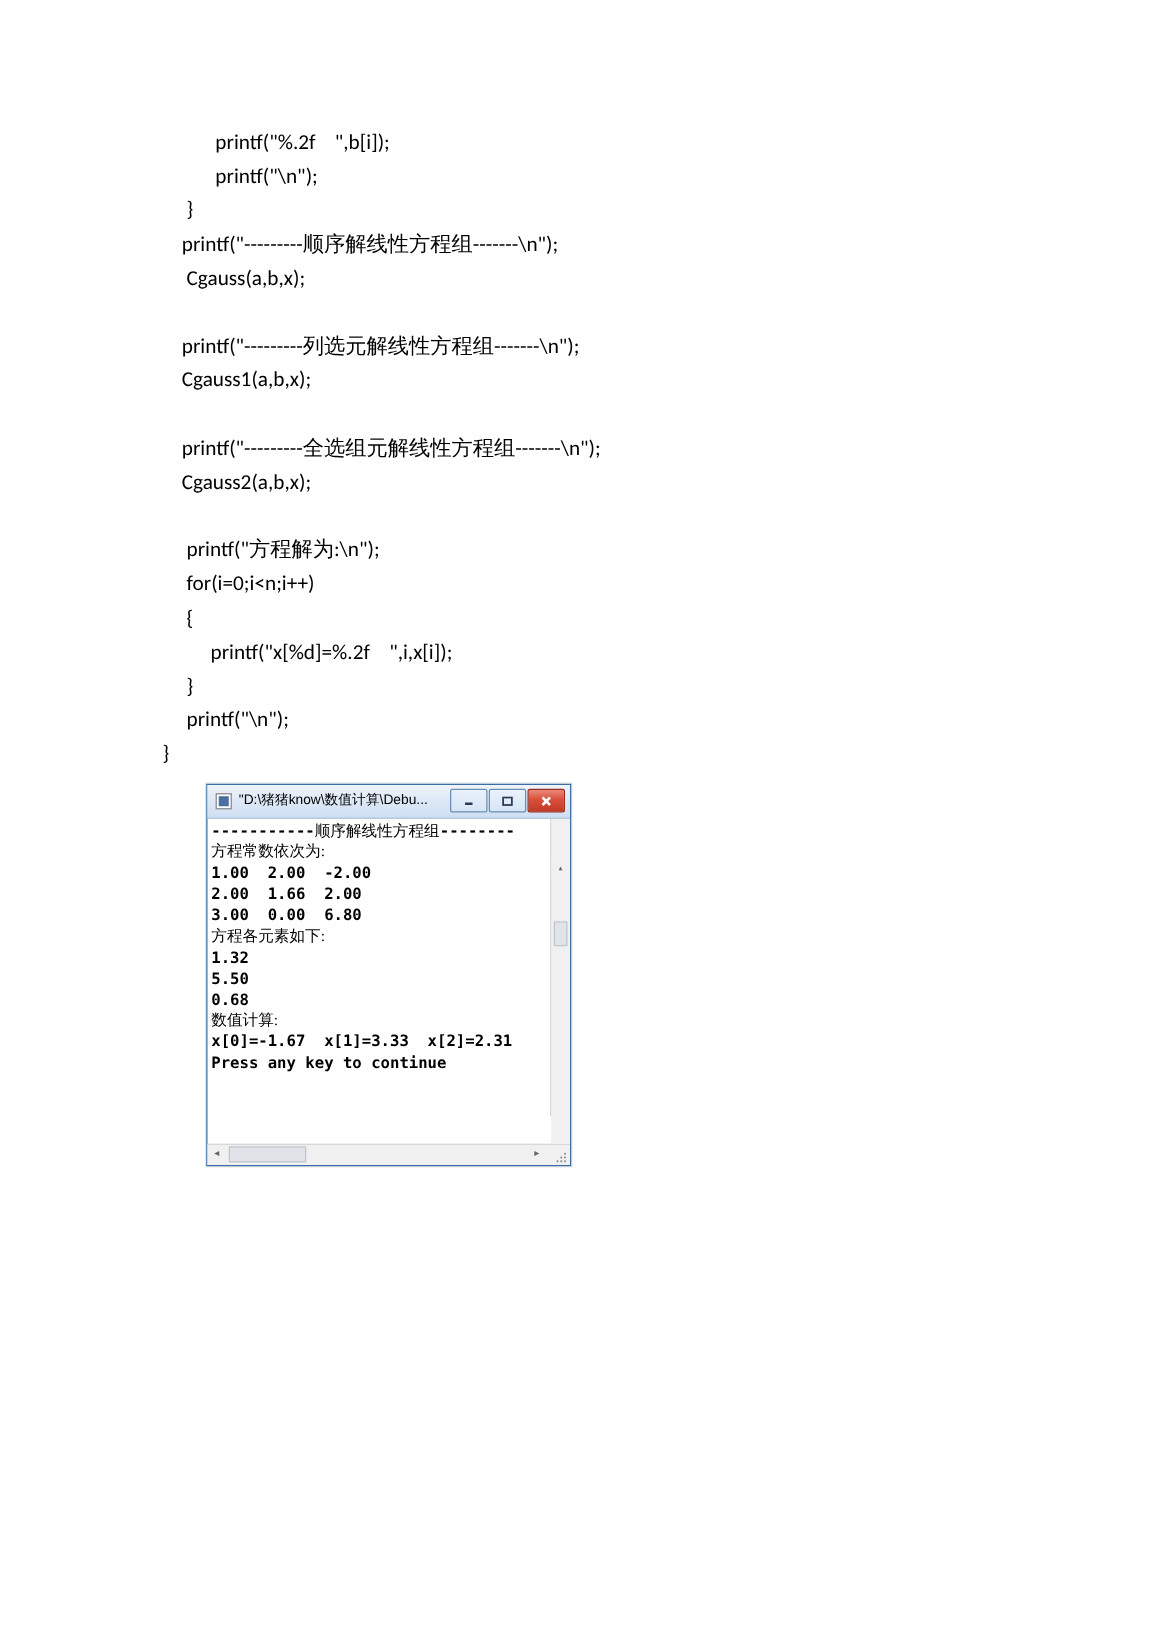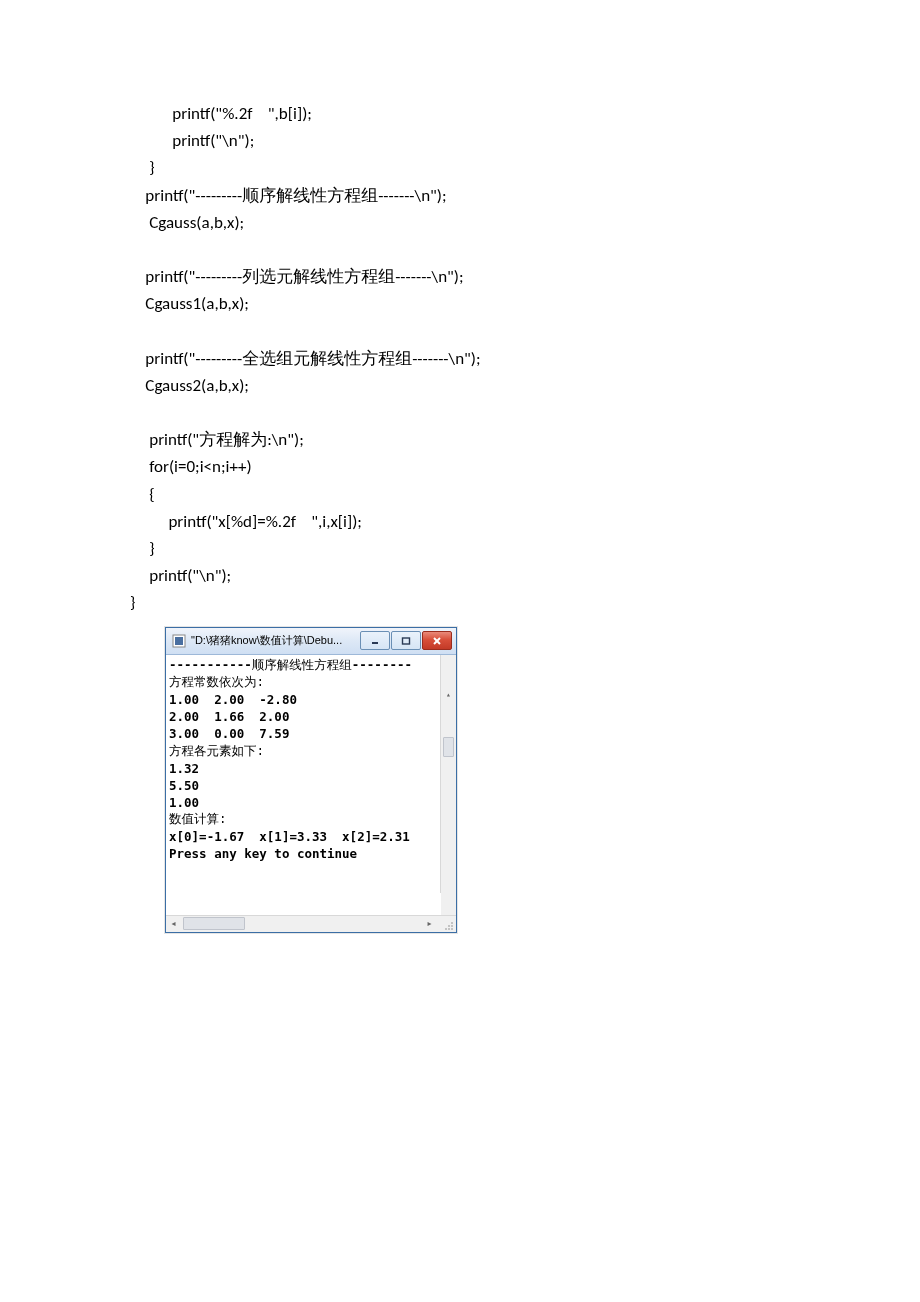--- a/index.html
+++ b/index.html
@@ -140,21 +140,21 @@
     background:#e0e3e8;
     border:1px solid #c0c4cc;
     border-radius:1px;
   }
   .resize-grip {
     width:15px;height:15px;
     display:flex;align-items:flex-end;justify-content:flex-end;
     padding:2px;
   }
   .resize-grip svg{display:block;}
-  .cn { font-family: Liberation Mono, monospace; font-weight:normal;}
+  .cn { font-family: Liberation Serif, serif; font-weight:normal;}
 </style>
 </head>
 <body>
 
 <div class="page">
 
   <div class="code-block"><span>           printf("%.2f    ",b[i]);</span>
 <span>           printf("\n");</span>
 <span>     }</span>
 <span>    printf("---------顺序解线性方程组-------\n");</span>
@@ -197,27 +197,27 @@
         <div class="winbtn close">
           <svg width="12" height="10" viewBox="0 0 12 10">
             <line x1="3" y1="2" x2="9" y2="8" stroke="#fff" stroke-width="2"></line>
             <line x1="9" y1="2" x2="3" y2="8" stroke="#fff" stroke-width="2"></line>
           </svg>
         </div>
       </div>
     </div>
     <div class="console-body"><span><span>-----------</span><span class="cn">顺序解线性方程组</span><span>--------</span></span>
 <span class="cn">方程常数依次为:</span>
-<span>1.00  2.00  -2.80</span>
+<span>1.00  2.00  -2.00</span>
 <span>2.00  1.66  2.00</span>
-<span>3.00  0.00  7.59</span>
+<span>3.00  0.00  6.80</span>
 <span class="cn">方程各元素如下:</span>
 <span>1.32</span>
 <span>5.50</span>
-<span>1.00</span>
+<span>0.68</span>
 <span class="cn">数值计算:</span>
 <span>x[0]=-1.67  x[1]=3.33  x[2]=2.31</span>
 <span>Press any key to continue</span>
 <div class="vscroll">
   <div class="arrow">▴</div>
   <div class="track">
     <div class="thumb"></div>
   </div>
   
 </div></div>

